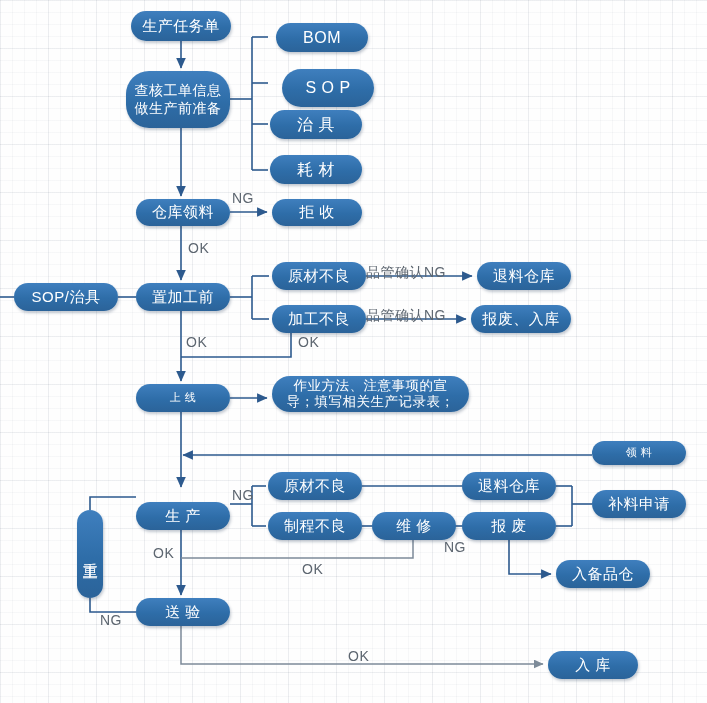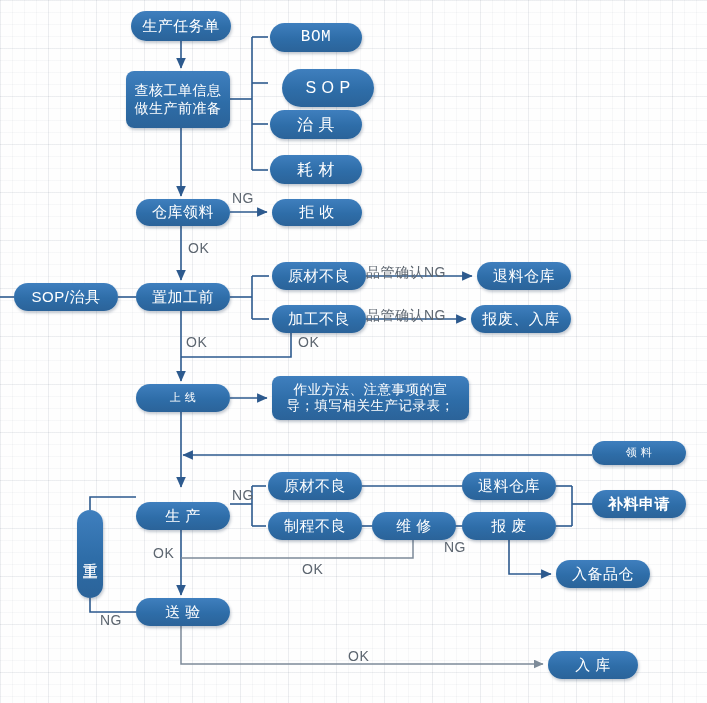--- a/index.html
+++ b/index.html
@@ -39,21 +39,21 @@
     color: #ffffff;
     background: linear-gradient(180deg, #3f7fbe 0%, #2e6da8 55%, #2b6399 100%);
     border-radius: 999px;
     box-shadow: 1px 2px 3px rgba(40,60,90,0.28);
     line-height: 1.22;
     letter-spacing: 0.5px;
     white-space: pre-line;
     z-index: 3;
   }
   .node.square {
-    border-radius: 8px;
+    border-radius: 23px;
   }
   .node.vert {
     writing-mode: vertical-rl;
     text-orientation: upright;
     letter-spacing: 3px;
     border-radius: 22px;
   }
   .edge-label {
     position: absolute;
     color: #5d6670;
@@ -147,21 +147,21 @@
 
       <path d="M181,626 L181,664 L543,664" marker-end="url(#arrg)"></path>
     </g>
   </svg>
 
   <div class="node" style="left:131px;top:11px;width:100px;height:30px;font-size:15px;">生产任务单</div>
 
   <div class="node square" style="left:126px;top:71px;width:104px;height:57px;font-size:14px;">查核工单信息
 做生产前准备</div>
 
-  <div class="node" style="left:270px;top:23px;width:92px;height:29px;font-size:16px;font-family:Liberation Mono, monospace;">BOM</div>
+  <div class="node" style="left:276px;top:23px;width:92px;height:29px;font-size:16px;">BOM</div>
 
   <div class="node" style="left:282px;top:69px;width:92px;height:38px;font-size:16px;">S O P</div>
 
   <div class="node" style="left:270px;top:110px;width:92px;height:29px;font-size:16px;">治 具</div>
 
   <div class="node" style="left:270px;top:155px;width:92px;height:29px;font-size:16px;">耗 材</div>
 
   <div class="node" style="left:136px;top:199px;width:94px;height:27px;font-size:15px;">仓库领料</div>
 
   <div class="node" style="left:272px;top:199px;width:90px;height:27px;font-size:15px;">拒 收</div>
@@ -173,38 +173,38 @@
   <div class="node" style="left:272px;top:262px;width:94px;height:28px;font-size:15px;">原材不良</div>
 
   <div class="node" style="left:272px;top:305px;width:94px;height:28px;font-size:15px;">加工不良</div>
 
   <div class="node" style="left:477px;top:262px;width:94px;height:28px;font-size:15px;">退料仓库</div>
 
   <div class="node" style="left:471px;top:305px;width:100px;height:28px;font-size:15px;">报废、入库</div>
 
   <div class="node" style="left:136px;top:384px;width:94px;height:28px;font-size:11px;">上 线</div>
 
-  <div class="node square" style="left:272px;top:376px;width:197px;height:44px;font-size:13.5px;">作业方法、注意事项的宣
+  <div class="node square" style="left:272px;top:376px;width:197px;height:36px;font-size:13.5px;">作业方法、注意事项的宣
 导；填写相关生产记录表；</div>
 
   <div class="node" style="left:592px;top:441px;width:94px;height:24px;font-size:11px;">领 料</div>
 
   <div class="node" style="left:136px;top:490px;width:94px;height:28px;font-size:15px;margin-top:12px;">生 产</div>
 
   <div class="node" style="left:268px;top:472px;width:94px;height:28px;font-size:15px;">原材不良</div>
 
   <div class="node" style="left:268px;top:512px;width:94px;height:28px;font-size:15px;">制程不良</div>
 
   <div class="node" style="left:372px;top:512px;width:84px;height:28px;font-size:15px;">维 修</div>
 
   <div class="node" style="left:462px;top:472px;width:94px;height:28px;font-size:15px;">退料仓库</div>
 
   <div class="node" style="left:462px;top:512px;width:94px;height:28px;font-size:15px;">报 废</div>
 
-  <div class="node" style="left:592px;top:490px;width:94px;height:28px;font-size:15px;font-weight:bold;">补料申请</div>
+  <div class="node" style="left:592px;top:490px;width:94px;height:28px;font-size:15px;">补料申请</div>
 
   <div class="node" style="left:556px;top:560px;width:94px;height:28px;font-size:15px;">入备品仓</div>
 
   <div class="node vert" style="left:77px;top:510px;width:26px;height:88px;font-size:15px;">重工</div>
 
   <div class="node" style="left:136px;top:598px;width:94px;height:28px;font-size:15px;">送 验</div>
 
   <div class="node" style="left:548px;top:651px;width:90px;height:28px;font-size:15px;">入 库</div>
 
   <div class="edge-label" style="left:232px;top:190px;">NG</div>

